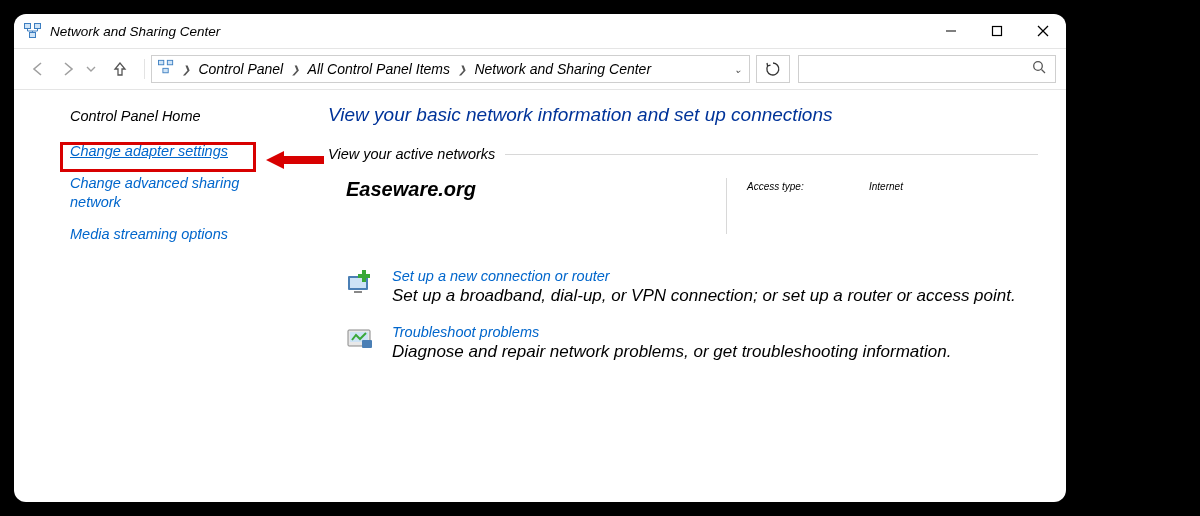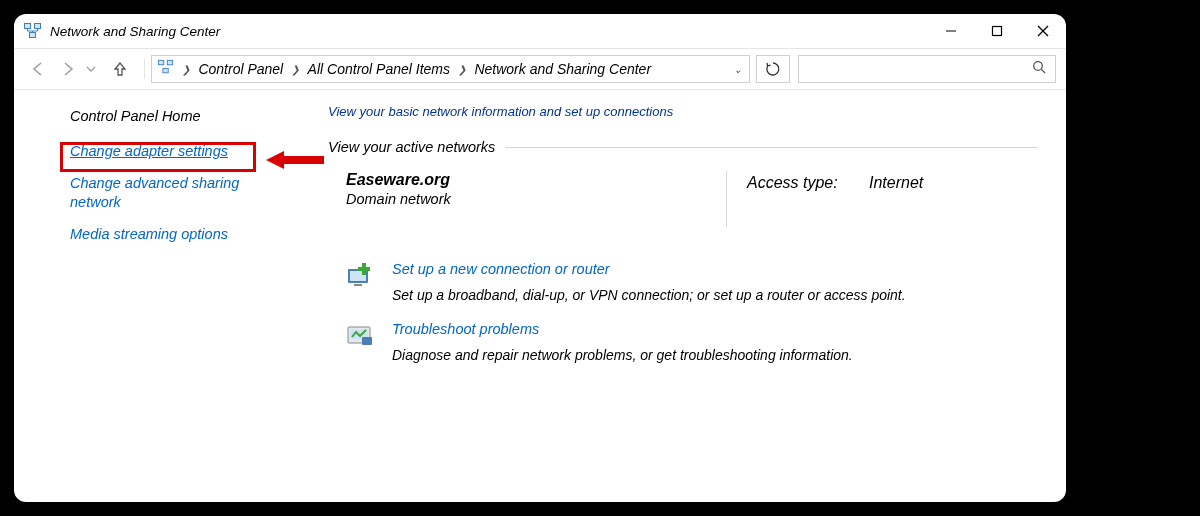--- a/index.html
+++ b/index.html
@@ -27,36 +27,36 @@
   .search { width:258px; height:28px; border:1px solid #cfcfcf; display:flex; align-items:center; padding:0 8px; justify-content:flex-end; }
   
   .body { display:flex; height:calc(100% - 76px); }
   .sidebar { width:290px; padding:18px 18px 0 56px; font-size:14.5px; position:relative; }
   .sidebar .homelink { color:#000; margin-bottom:18px; }
   .sidebar .link { color:#0066cc; margin-bottom:12px; line-height:1.35; cursor:pointer; }
   .highlight { position:absolute; left:46px; top:52px; width:196px; height:30px; border:3px solid #d80000; }
   .underline { text-decoration:underline; }
   .redarrow { position:absolute; left:252px; top:59px; }
   .main { flex:1 1 auto; padding:14px 28px 0 24px; }
-  .main h1 { font-size:13px; font-weight:400; color:#003399; margin:0 0 20px 0; }
+  .main h1 { font-size:19px; font-weight:400; color:#003399; margin:0 0 20px 0; }
   .sect-title { font-size:14.5px; color:#000; display:flex; align-items:center; margin-bottom:16px; }
   .sect-title .rule { flex:1 1 auto; height:1px; background:#d8d8d8; margin-left:10px; }
   .net-block { display:flex; align-items:flex-start; padding-left:18px; margin-bottom:34px; }
   .net-left { width:380px; }
-  .net-left .name { font-weight:600; font-size:16px; }
+  .net-left .name { font-weight:600; font-size:20px; }
   .net-left .type { font-size:14.5px; margin-top:2px; }
   .vline { width:1px; background:#d8d8d8; height:56px; margin-right:18px; }
-  .net-right { font-size:16px; }
+  .net-right { font-size:10px; }
   .net-right table td { padding:1px 0; }
   .net-right .lbl { width:120px; }
   .net-right .lnk { color:#0066cc; cursor:pointer; }
   .settings-item { display:flex; align-items:flex-start; padding-left:18px; margin-bottom:18px; }
   .settings-item .icon { width:28px; height:28px; margin-right:18px; flex:0 0 auto; }
   .settings-item .title { color:#0066cc; font-size:14.5px; cursor:pointer; }
-  .settings-item .desc { color:#000; font-size:14px; margin-top:10px; }
+  .settings-item .desc { color:#000; font-size:17px; margin-top:2px; }
   .eth-icon { width:14px; height:16px; vertical-align:-3px; margin-right:4px; }
 </style>
 </head>
 <body>
 
 <div class="window">
 
   <div class="titlebar">
     <span class="tb-icon">
       <svg width="18" height="18" viewBox="0 0 18 18">
@@ -163,21 +163,20 @@
       <h1>View your basic network information and set up connections</h1>
 
       <div class="sect-title">
         <span>View your active networks</span>
         <span class="rule"></span>
       </div>
 
       <div class="net-block">
         <div class="net-left">
           <div class="name">Easeware.org</div>
-          <div class="type">Domain network</div>
         </div>
         <div class="vline"></div>
         <div class="net-right">
           <table>
             <tbody>
                 <tr>
               <td class="lbl">Access type:</td>
               <td>Internet</td>
             </tr>
           </tbody>

